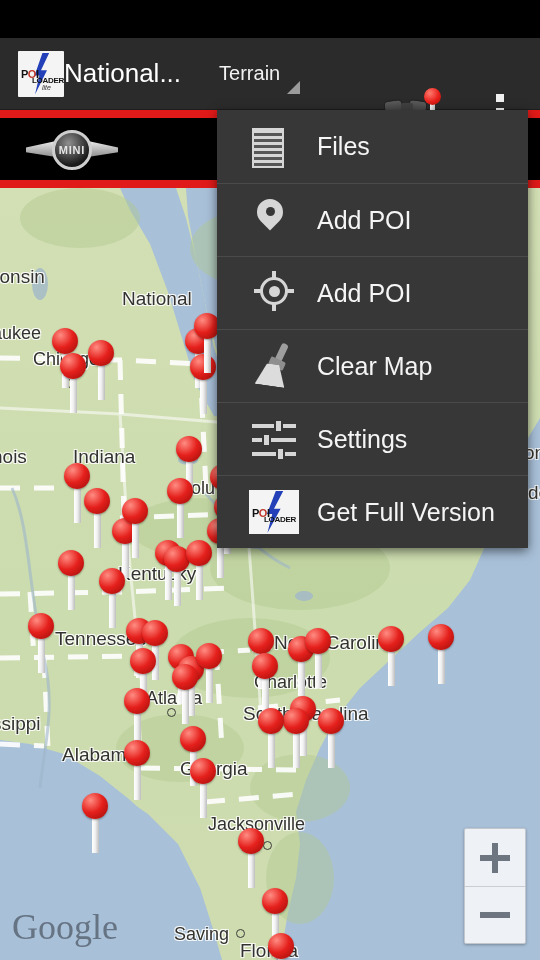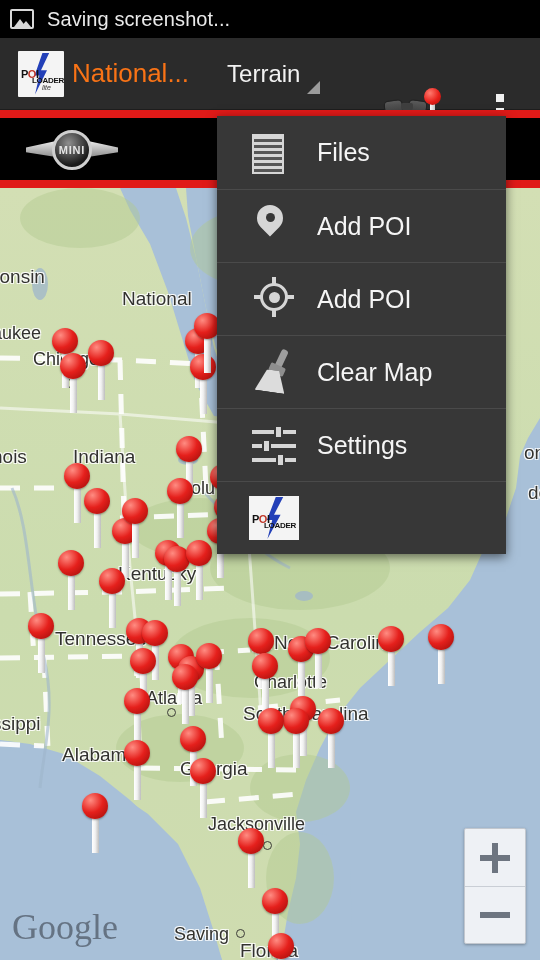--- a/index.html
+++ b/index.html
@@ -60,27 +60,27 @@
   #app-logo .t1 .hl { color:#c0392b; }
   #app-logo .t2 {
     position:absolute; left:14px; top:25px; font-size:8px; font-weight:bold;
     color:#111; letter-spacing:-.3px;
   }
   #app-logo .t3 {
     position:absolute; left:24px; top:33px; font-size:7px; font-style:italic;
     color:#333;
   }
   #app-title {
-    color:#f97316; font-size:26px; margin-left:8px; white-space:nowrap;
+    color:#ffffff; font-size:26px; margin-left:0; white-space:nowrap;
   }
   #map-type-spinner {
     margin-left:38px; position:relative; display:flex; align-items:center;
     height:72px; padding-right:26px; cursor:pointer;
   }
-  #map-type-label { color:#f2f2f2; font-size:24px; }
+  #map-type-label { color:#f2f2f2; font-size:20px; }
   .spin-caret {
     position:absolute; right:6px; bottom:16px;
     width:0; height:0;
     border-left:13px solid transparent;
     border-bottom:13px solid #9b9b9b;
   }
   #binoc-btn {
     position:absolute; left:385px; top:48px; width:62px; height:52px; cursor:pointer;
   }
   .binoc {
@@ -190,21 +190,21 @@
   .zoom-btn {
     height:57px; display:flex; align-items:center; justify-content:center; cursor:pointer;
   }
   .zoom-btn + .zoom-btn { border-top:1px solid #c9ced5; }
   .zbox { position:relative; width:30px; height:30px; }
   .zbox .h { position:absolute; left:0; top:12px; width:30px; height:6px; background:#6d7580; }
   .zbox .v { position:absolute; left:12px; top:0; width:6px; height:30px; background:#6d7580; }
 
   
   #overflow-menu {
-    position:absolute; left:217px; top:116px; width:289px;
+    position:absolute; left:217px; top:110px; width:311px;
     background:#373737; box-shadow:0 3px 10px rgba(0,0,0,.55);
     z-index:40;
     text-align:center;
   }
   .menu-item {
     display:flex; align-items:center; height:73px; padding-left:32px;
     cursor:pointer; position:relative;
   }
   .menu-item + .menu-item { border-top:1px solid #4a4a4a; }
   .menu-icon {
@@ -293,24 +293,20 @@
   .ic-poilogo .t2 {
     position:absolute; left:15px; top:25px; font-size:8px; font-weight:bold; color:#111;
     letter-spacing:-.3px;
   }
 </style>
 </head>
 <body>
 
 <div id="screen">
 
-  <div id="status-bar">
-    <span class="shot-icon"></span>
-    <span id="status-text">Saving screenshot...</span>
-  </div>
 
   <div id="action-bar">
     <div id="app-logo">
       <div class="bolt"></div>
       <div class="t1">P<span class="hl">O</span>I</div>
       <div class="t2">LOADER</div>
       <div class="t3">lite</div>
     </div>
     <div id="app-title">National...</div>
 
@@ -735,16 +731,17 @@
     </div>
 
     <div class="menu-item">
       <span class="menu-icon">
         <span class="ic-poilogo">
           <span class="bolt"></span>
           <span class="t1">P<span class="hl">O</span>I</span>
           <span class="t2">LOADER</span>
         </span>
       </span>
+      <span class="menu-label">Get Full Version</span>
     </div>
 
   </div>
 </div>
 
 </body></html>

